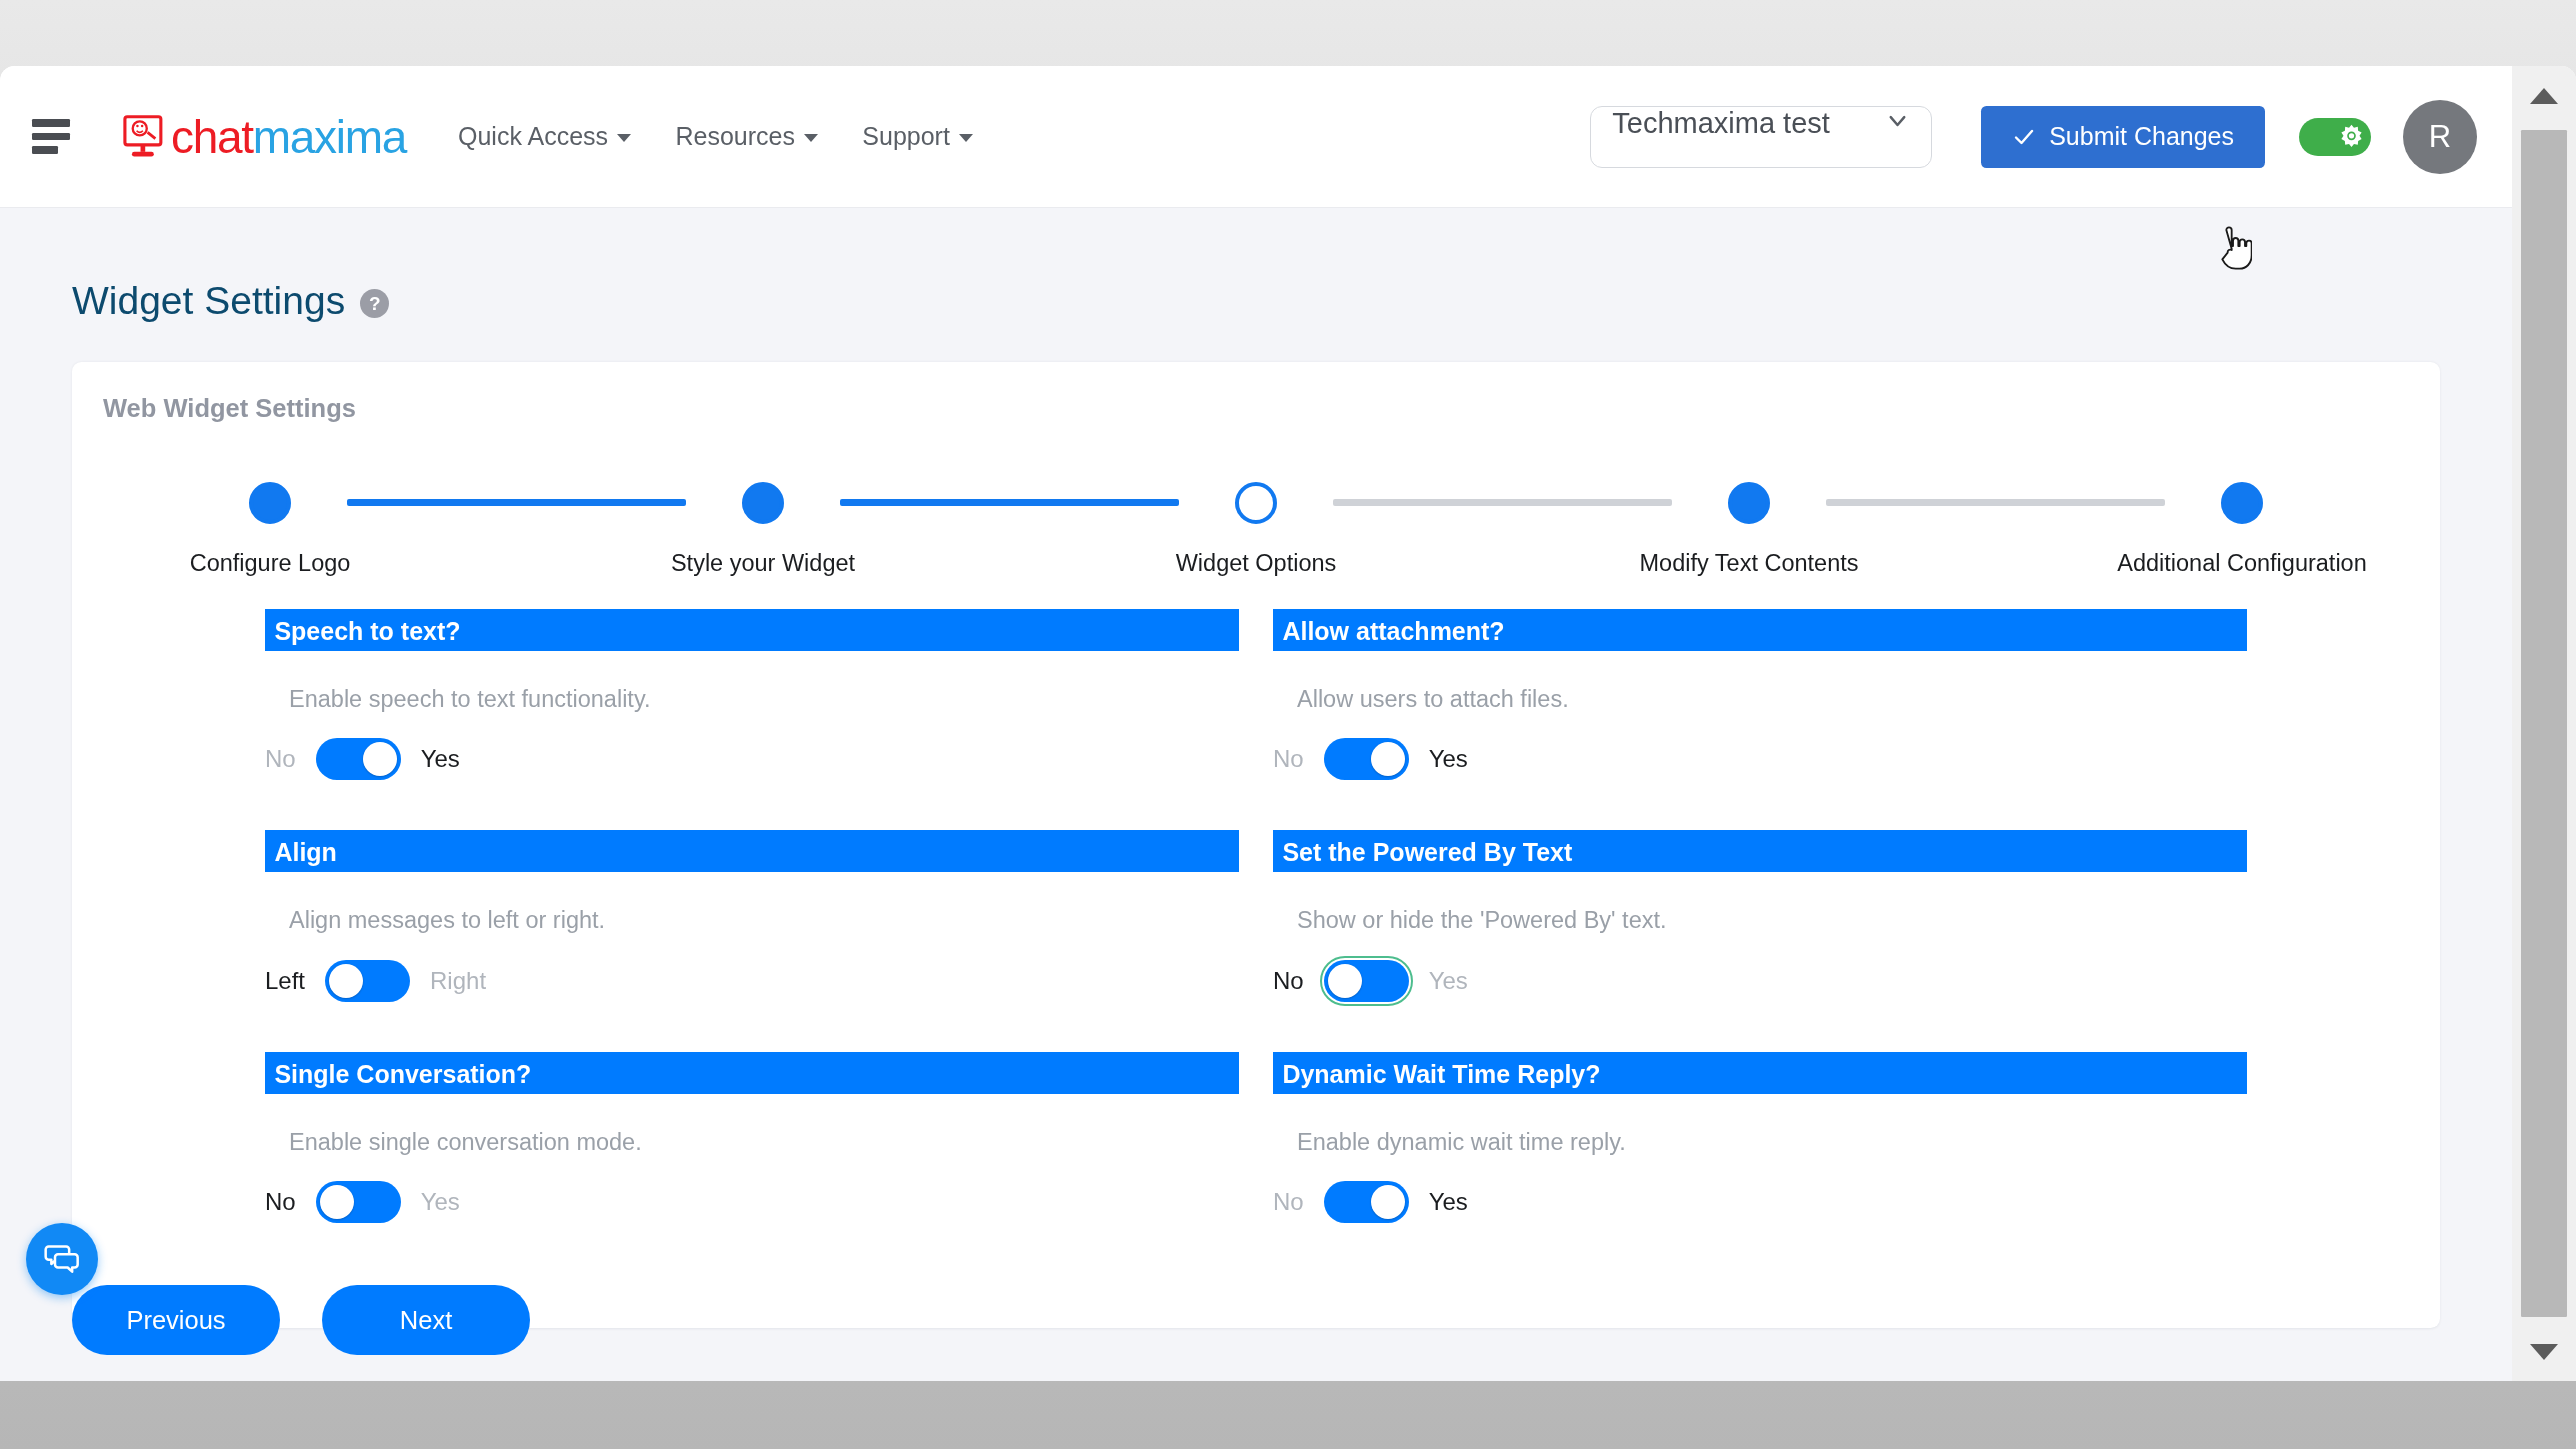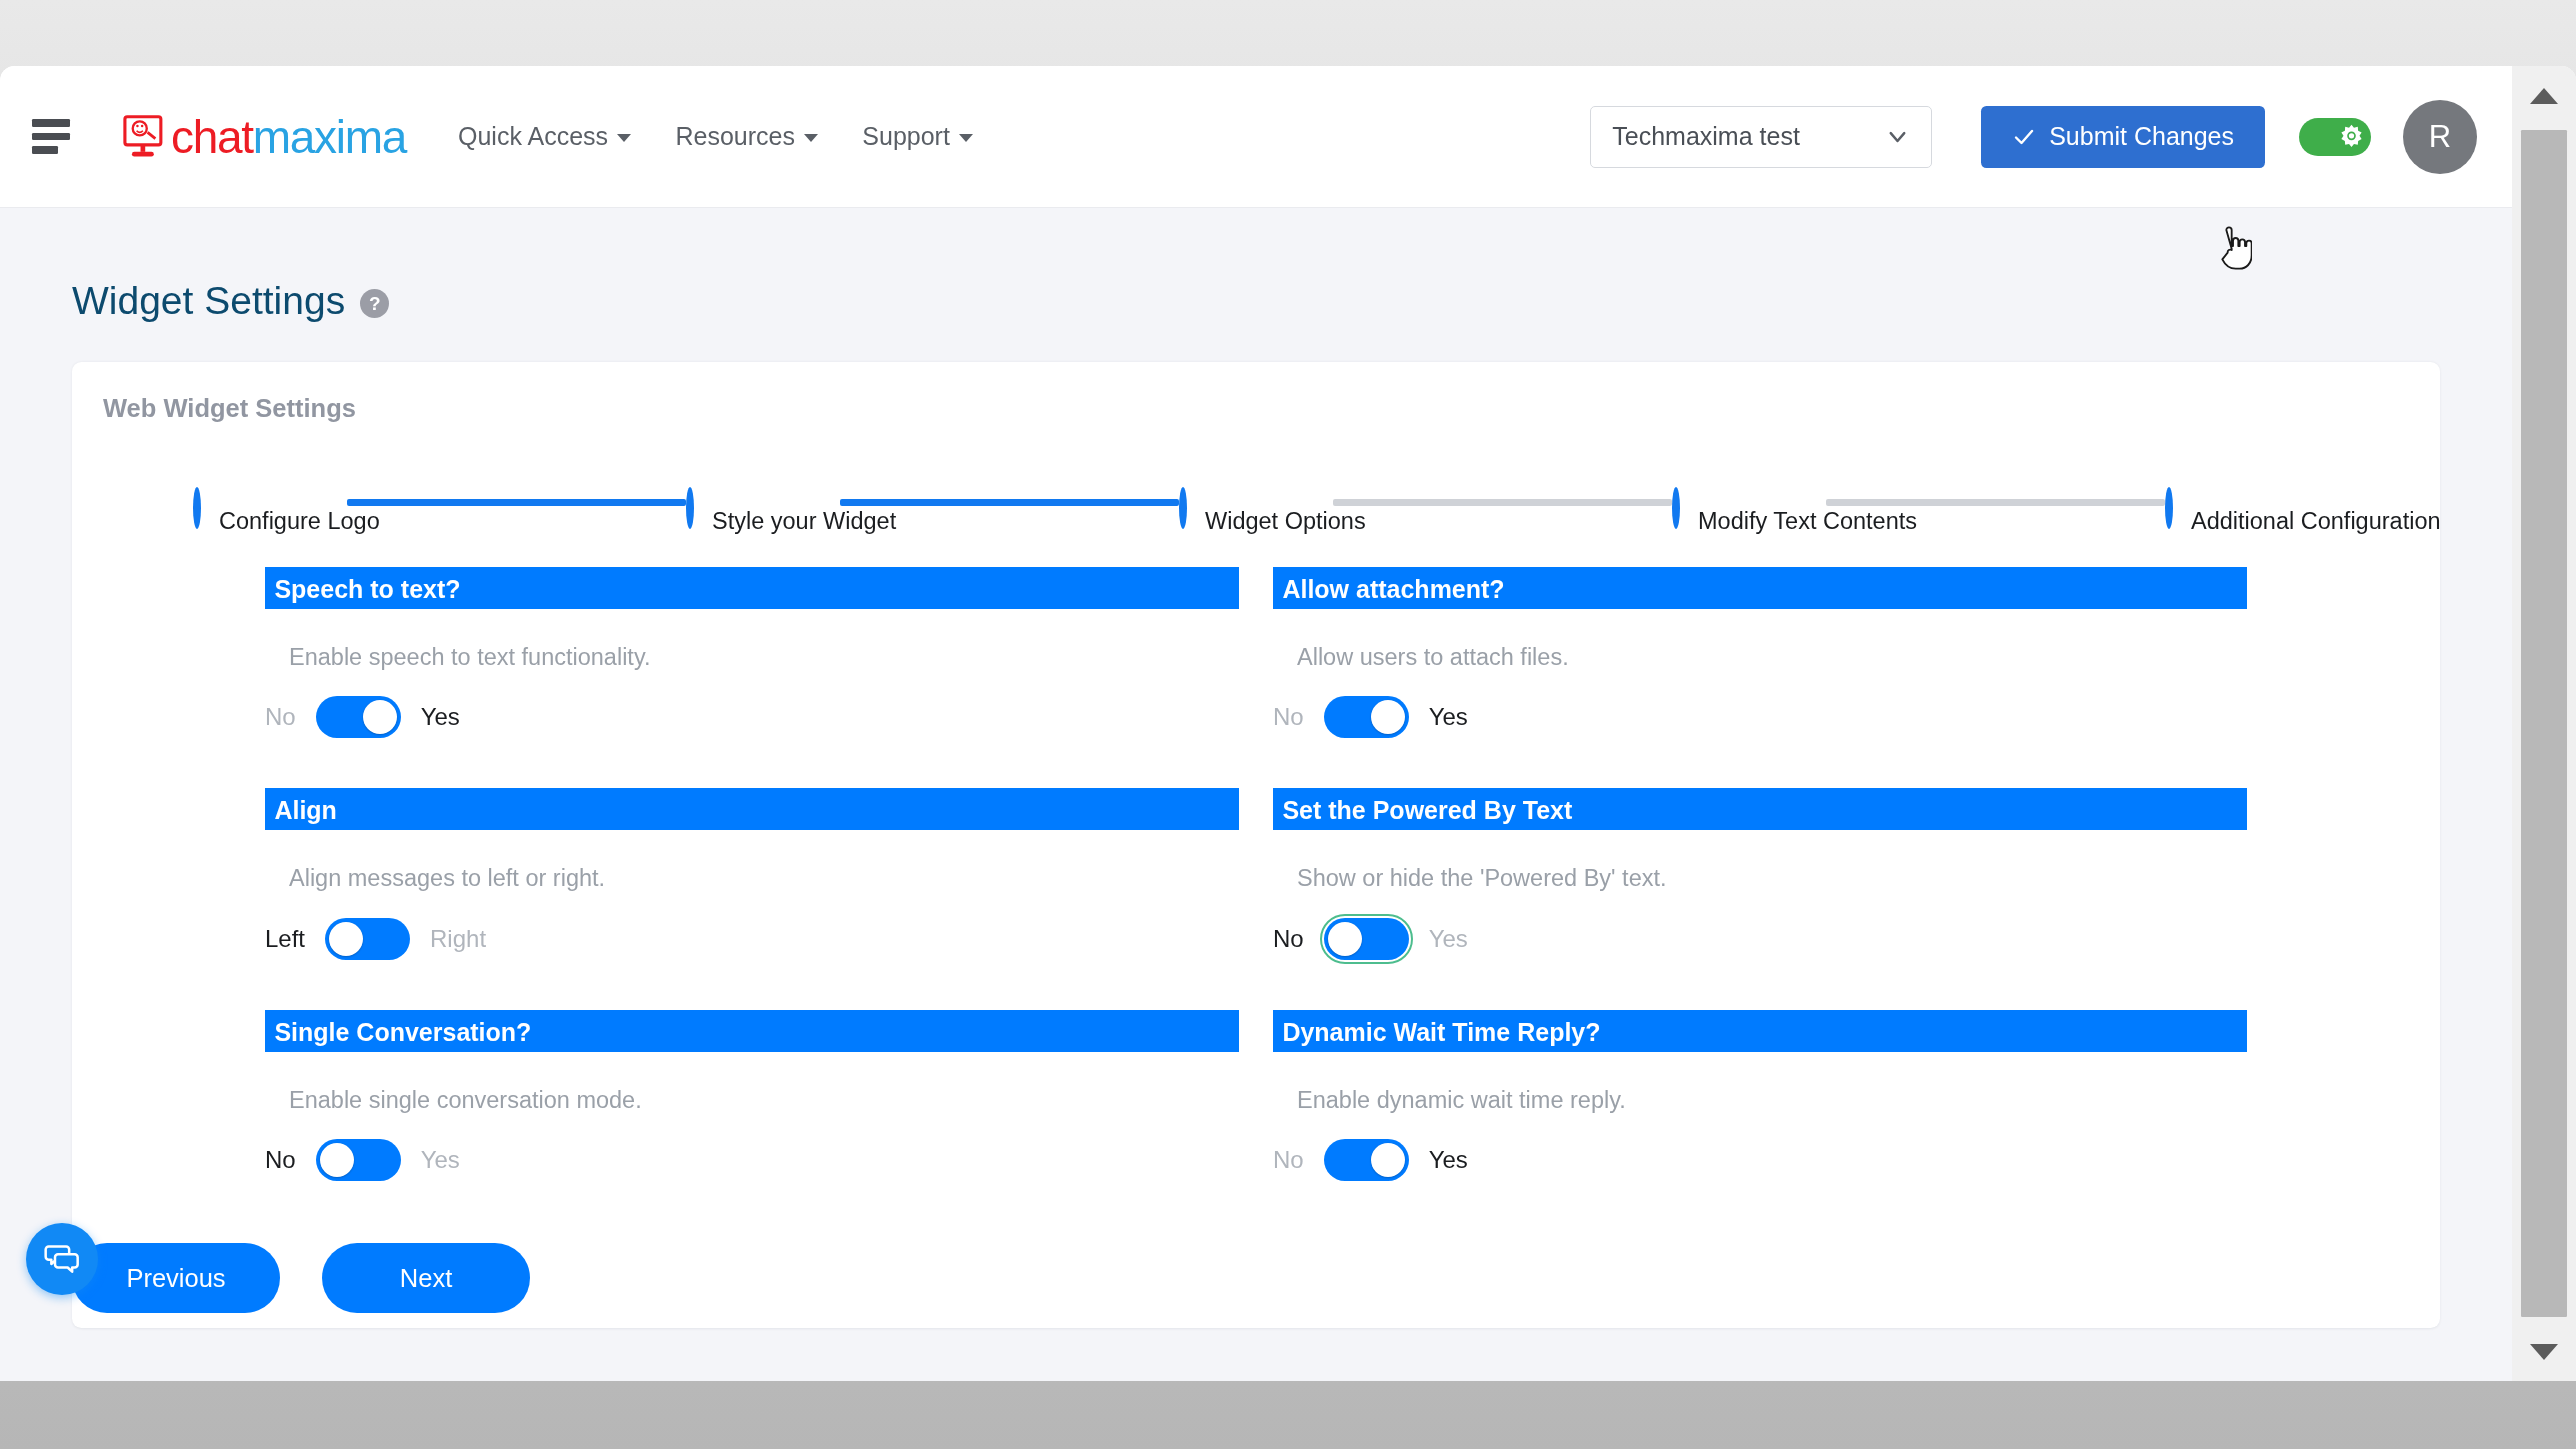--- a/index.html
+++ b/index.html
@@ -59,25 +59,25 @@
     border-top:8.7px solid #5a5f66;
     margin-top:3.4px;
   }
 
   .header-right {
     margin-left:auto; display:flex; align-items:center; gap:0;
     padding-right:35px;
   }
   .select-box {
     width:342px; height:62px;
-    border:0.7px solid #d6d9de; border-radius:5px;
+    border:0.7px solid #d6d9de; border-radius:12px;
     background:#fff;
-    display:flex; align-items:center; justify-content:space-between;
+    display:flex; align-items:flex-start; justify-content:space-between;
     padding:0 20px 0 21.5px;
-    font-size:25px; color:#4a4f56;
+    font-size:29px; color:#4a4f56;
     cursor:pointer;
   }
   .chev-svg { width:27px; height:27px; flex:none; }
 
   .submit-btn {
     margin-left:49px;
     height:62px; padding:0 31px;
     background:#2e6fd0; color:#fff;
     border:none; border-radius:5.4px;
     font-size:25px; font-family:inherit;
@@ -134,21 +134,21 @@
     font-size:25.5px; font-weight:bold; color:#9196a1;
     margin-left:31px;
   }
 
   
   .stepper {
     margin-top:59px;
     display:flex; align-items:flex-start; justify-content:center;
     padding:0 121px;
   }
-  .step { display:flex; align-items:center; width:154px; flex:none; cursor:pointer;gap:18px; }
+  .step { display:flex; flex-direction:column; align-items:center; width:154px; flex:none; cursor:pointer; }
   .step-dot {
     width:42px; height:42px; border-radius:50%;
     background:#1179f0; border:4px solid #1179f0;
   }
   .step.current .step-dot { background:#ffffff; border:4px solid #1179f0; }
   .step-label {
     margin-top:25.5px; font-size:23.5px; color:#1b1d20; white-space:nowrap;
   }
   .connector {
     height:6.7px; border-radius:2px; flex:1;

